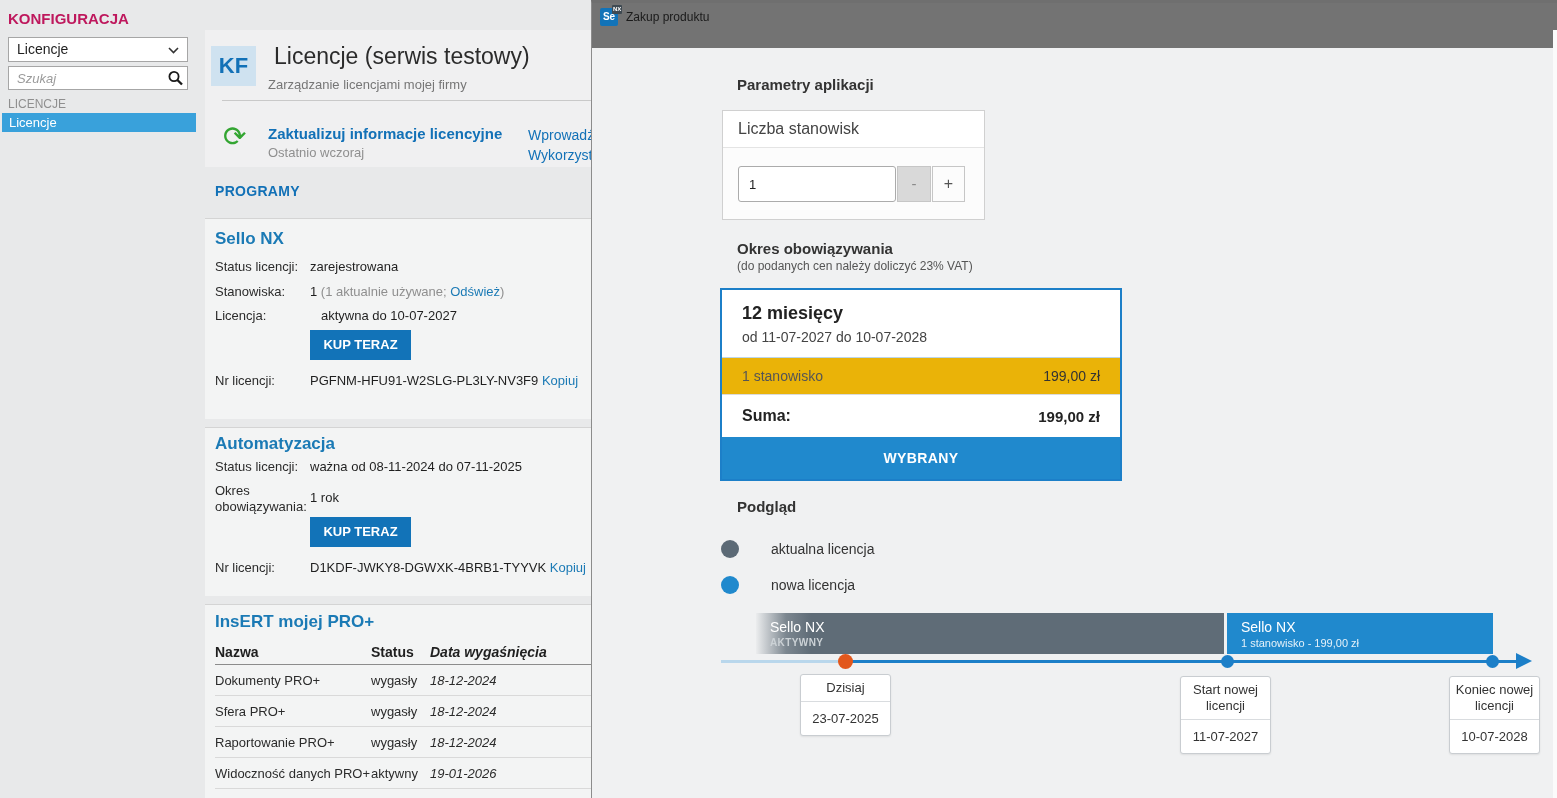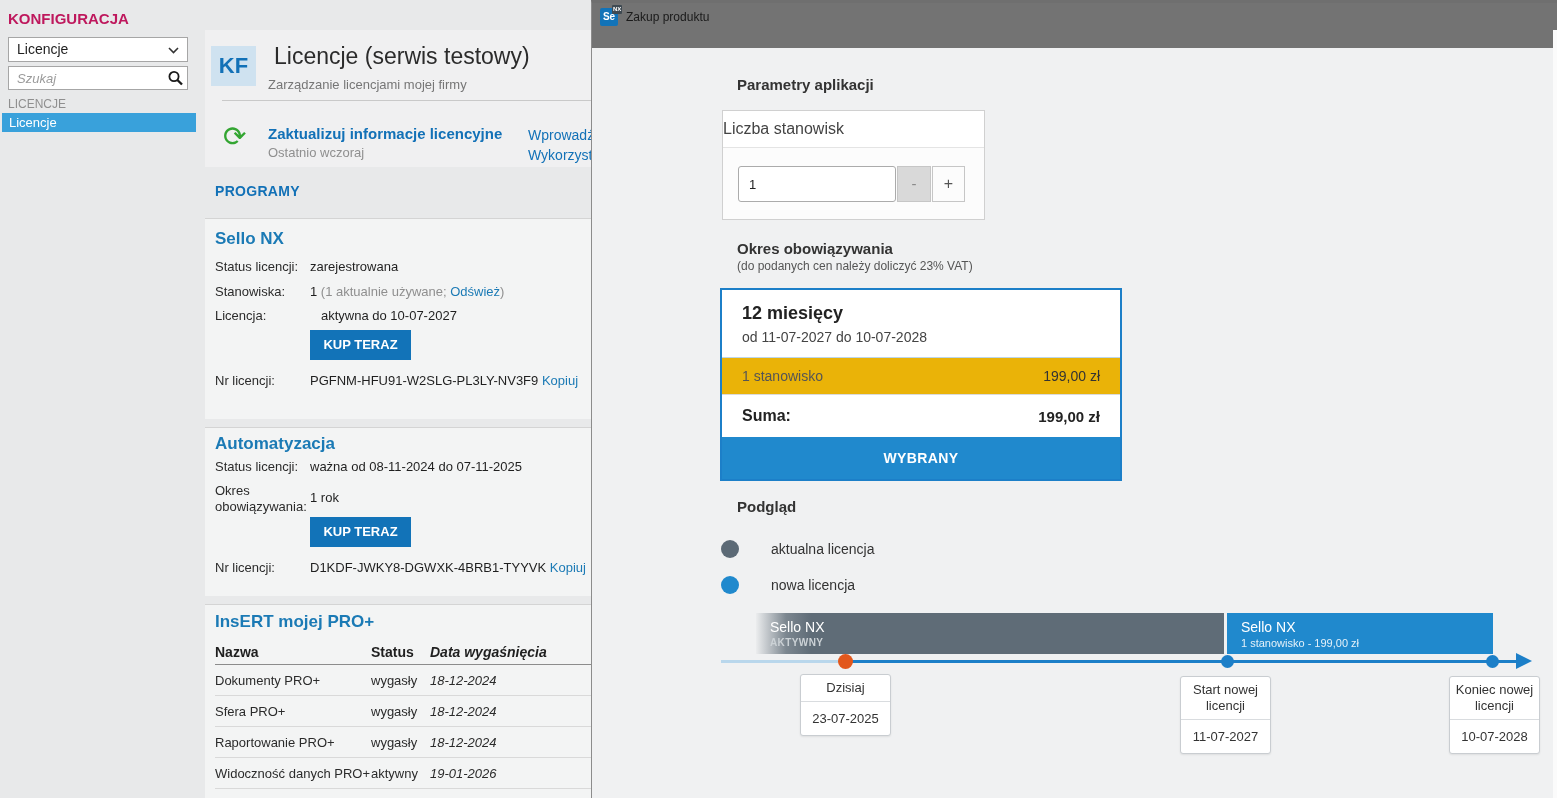--- a/index.html
+++ b/index.html
@@ -73,21 +73,21 @@
 
   .m-heading { position:absolute; font-size:15px; font-weight:bold; color:#333; }
   #h-params  { left:145px; top:73px; }
   #h-period  { left:145px; top:237px; }
   #h-preview { left:145px; top:495px; }
   .vat-note { position:absolute; left:145px; top:256px; font-size:12px; color:#555; }
 
   .param-box { position:absolute; left:130px; top:107px; width:263px; height:110px;
     background:#fcfcfc; border:1px solid #d0d0d0; }
   .param-box-header { height:37px; border-bottom:1px solid #e4e4e4; background:#fff;
-    font-size:16px; color:#444; line-height:36px; }
+    font-size:16px; color:#444; line-height:36px; padding-left:15px; }
   .qty-input { position:absolute; left:15px; top:55px; width:158px; height:36px; border:1px solid #ababab;
     border-radius:3px; font-family:"Liberation Sans",sans-serif; font-size:13px; padding-left:10px; color:#222; background:#fff; }
   .qty-btn { position:absolute; top:55px; width:34px; height:36px; text-align:center; line-height:34px; cursor:pointer; }
   .qty-minus { left:174px; background:#d9d9d9; border:1px solid #c6c6c6; color:#8a8a8a; font-size:15px; }
   .qty-plus  { left:209px; width:33px; background:#fcfcfc; border:1px solid #c6c6c6; color:#555; font-size:16px; }
 
   .plan-card { position:absolute; left:128px; top:285px; width:402px; border:2px solid #1c7fc8; background:#fff; }
   .plan-header { padding:13px 20px 12px; }
   .plan-duration { font-size:18px; font-weight:bold; color:#222; }
   .plan-range { font-size:14px; color:#444; margin-top:5px; }

